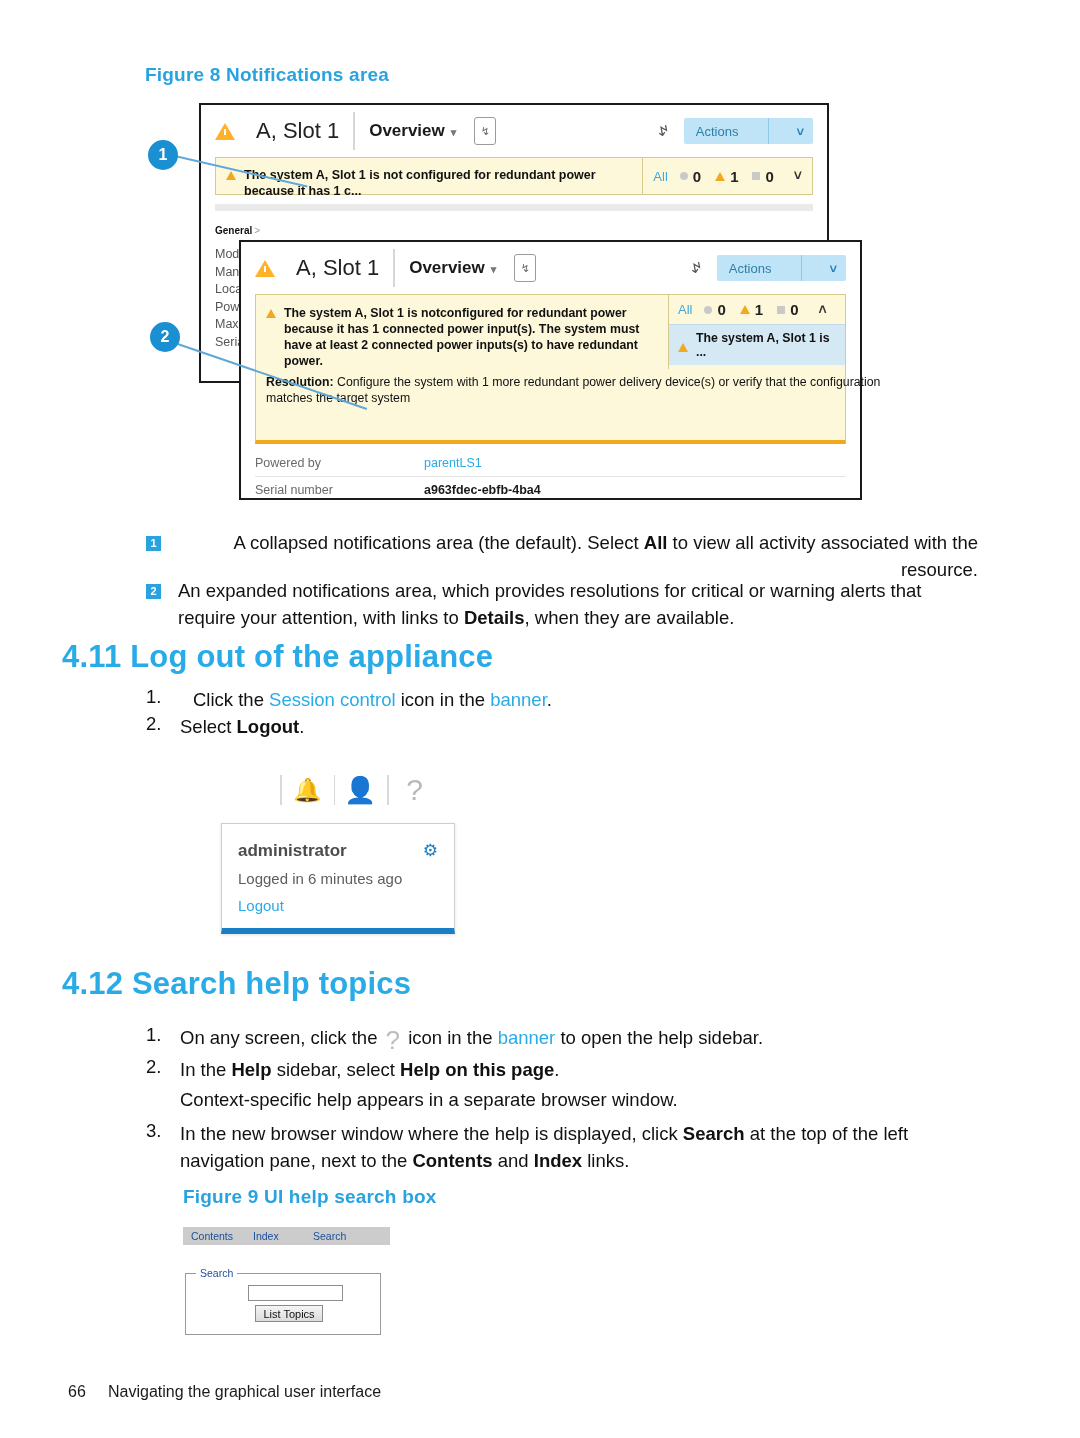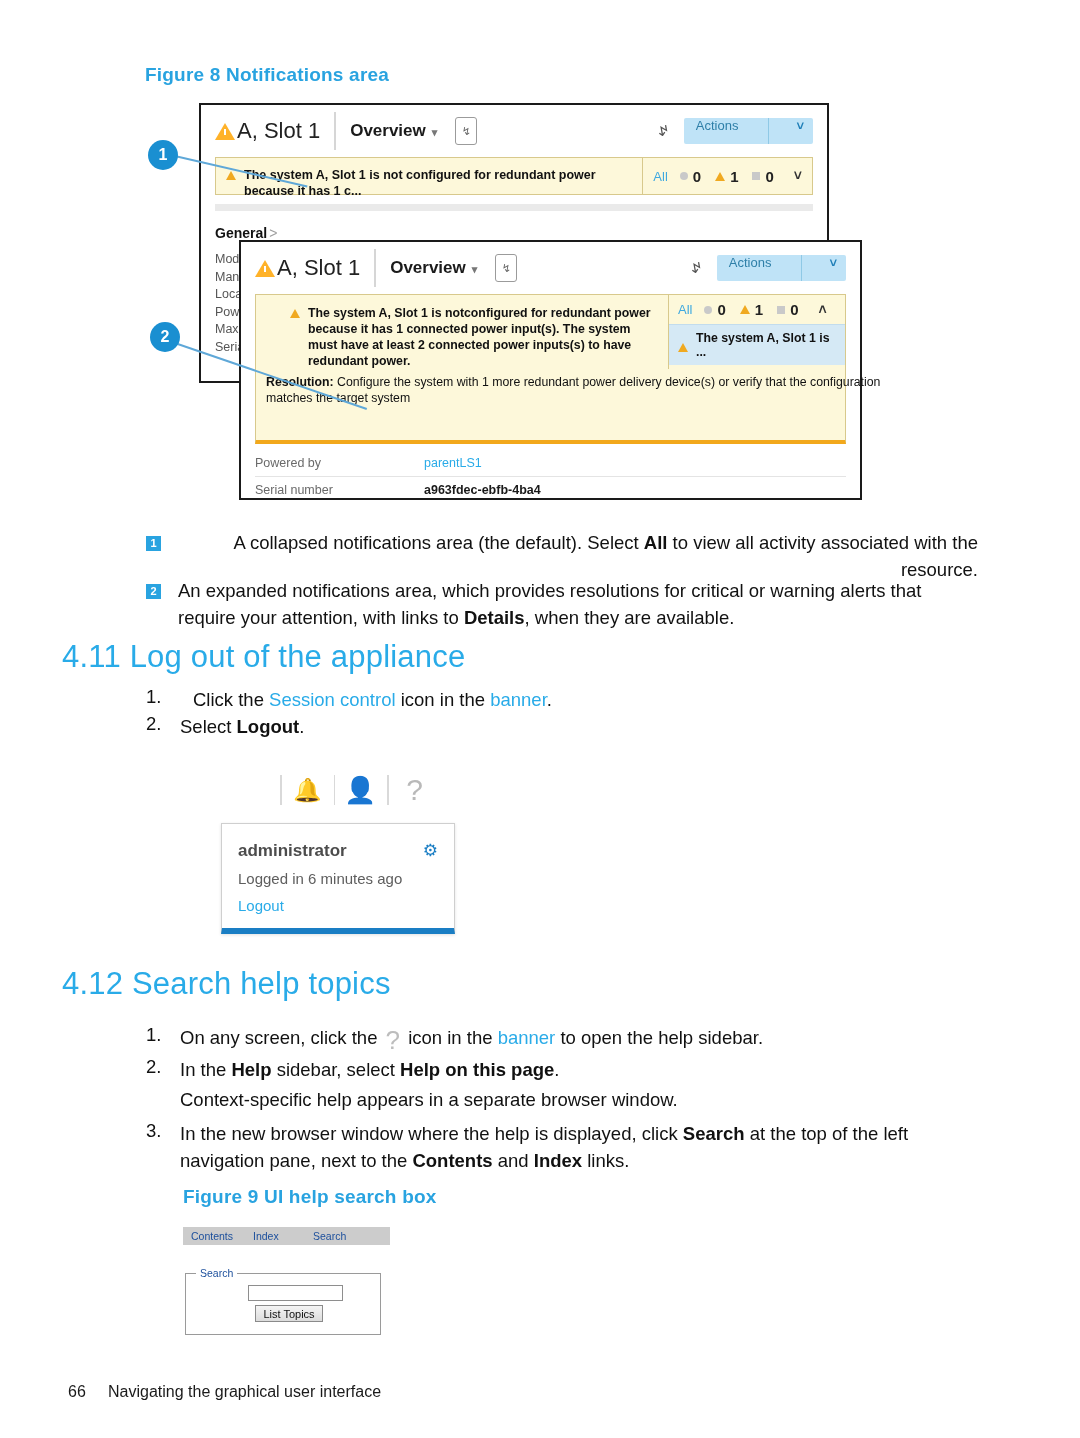--- a/index.html
+++ b/index.html
@@ -19,21 +19,21 @@
     position:absolute;
     color:#29a3e0;
     font-weight:bold;
     font-size:19px;
     letter-spacing:.2px;
   }
   h2.sect{
     position:absolute;
     margin:0;
     color:#29abe8;
-    font-weight:normal;
+    font-weight:bold;
     font-size:31px;
     letter-spacing:.2px;
   }
   .body-txt{
     position:absolute;
     font-size:18.5px;
     line-height:27px;
     color:#111;
   }
   .body-txt b{font-weight:bold;}
@@ -76,21 +76,21 @@
   .warn-tri::after{
     content:"";
     position:absolute;
     left:-1px;top:6px;
     width:2px;height:6px;
     background:#fff;
   }
   .res-title{
     font-size:22px;
     color:#222;
-    margin-left:2px;
+    margin-left:21px;
     white-space:nowrap;
   }
   .vdiv{
     width:2px;background:#d6d6d6;
     height:38px;margin:0 14px;
     flex:0 0 auto;
   }
   .ovw{
     font-size:17px;font-weight:bold;color:#1a1a1a;
     white-space:nowrap;
@@ -107,21 +107,21 @@
     flex:0 0 auto;
     display:flex;align-items:center;justify-content:center;
     font-size:11px;color:#666;
   }
   .spacer{flex:1 1 auto;}
   .share-ic{
     font-size:15px;color:#555;margin-right:14px;
     transform:scaleX(-1);
   }
   .actions-btn{
-    display:flex;align-items:flex-start;
+    display:flex;align-items:center;
     background:#bfe3f7;
     height:26px;
     border-radius:2px;
     flex:0 0 auto;
     gap:18px;
   }
   .actions-lbl{
     color:#2e7fa8;font-size:13px;
     padding:0 12px;
   }
@@ -180,40 +180,40 @@
     display:inline-block;margin-right:5px;
   }
   .cnt-n{font-weight:bold;color:#222;margin-right:14px;font-size:15px;}
   .cnt-caret{color:#333;font-size:14px;font-weight:bold;margin-left:6px;}
 
   .grey-bar{
     height:7px;background:#eaeaea;
     margin:9px 14px 0 14px;
   }
   .general-lbl{
-    font-size:14px;font-weight:bold;color:#111;
+    font-size:10px;font-weight:bold;color:#111;
     margin:14px 0 0 14px;
   }
   .general-lbl .gt{color:#9e9e9e;font-weight:normal;margin-left:2px;}
   .prop-list{
     margin:10px 0 0 14px;
     font-size:12.5px;line-height:17.5px;color:#555;
   }
 
   
   .exp-body{
     margin:0 14px;
     border:1px solid #d8c98c;
     background:#fdf8da;
     border-bottom:4px solid #f2a81c;
     box-sizing:border-box;
     position:relative;
     height:150px;
   }
-  .exp-top{display:flex;padding-left:24px;}
+  .exp-top{display:flex;}
   .exp-msg{
     flex:1 1 auto;
     display:flex;
     padding:10px 10px 0 10px;
     font-size:12.3px;line-height:16px;
     font-weight:bold;color:#111;
   }
   .exp-right{
     width:176px;flex:0 0 auto;
     border-left:1px solid #d8c98c;

